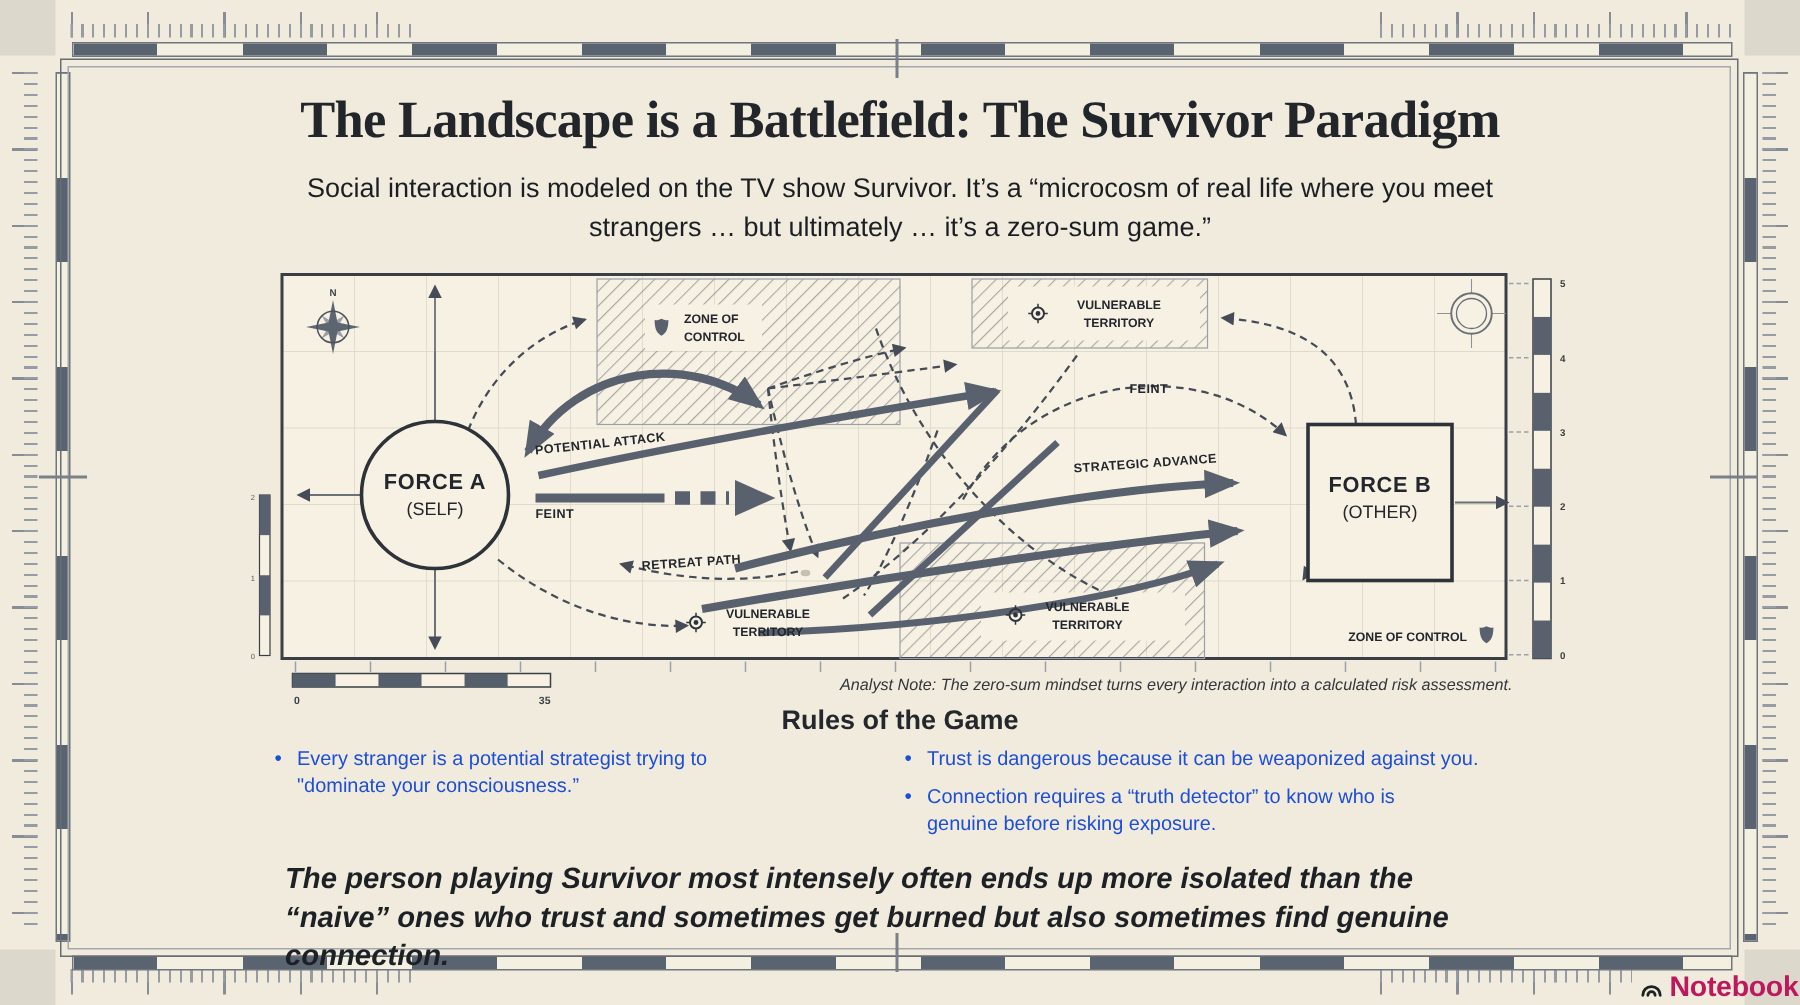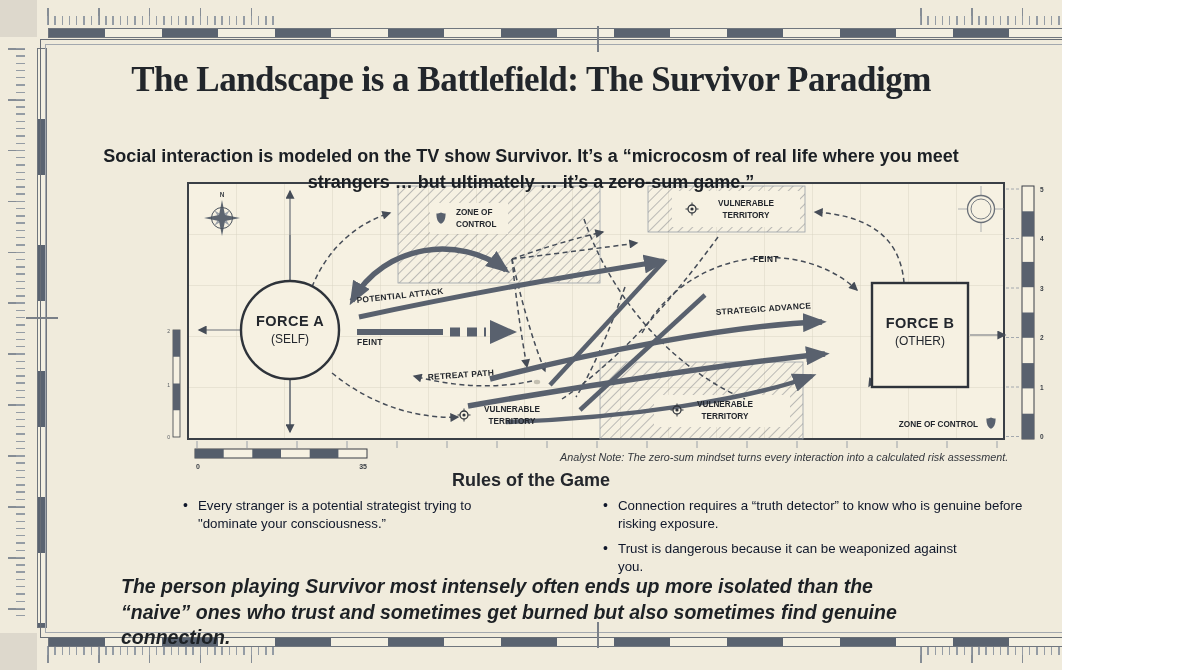--- a/index.html
+++ b/index.html
@@ -1,16 +1,16 @@
 <!DOCTYPE html>
 <html><head>
 <meta charset="utf-8">
 <style>
   html,body{margin:0;padding:0;}
-  .page{position:relative;width:1062px;height:670px;background:#f0ebdc;overflow:hidden;
+  .page{position:relative;width:1200px;height:670px;background:#f0ebdc;overflow:hidden;
         font-family:"Liberation Sans",sans-serif;color:#22262b;}
   .abs{position:absolute;}
   
   .corner{width:37px;height:37px;background:#c9c6bb;opacity:.5;}
   .frame-a{left:40px;top:39px;width:1117px;height:597px;border:1.5px solid #676d75;}
   .frame-b{left:45px;top:44px;width:1107px;height:587px;border:1px solid #a3a8ae;}
   .strip{border:1px solid #70767e;}
   .strip-top,.strip-bottom{left:48px;width:1105px;height:8px;
      background:repeating-linear-gradient(90deg,#5a6370 0 56px,#f3efe1 56px 113px);}
   .strip-top{top:28px;}
@@ -29,35 +29,35 @@
      background-image:repeating-linear-gradient(180deg,#959ca4 0 1.4px,transparent 1.4px 7.27px),
                       repeating-linear-gradient(180deg,#868d95 0 1.6px,transparent 1.6px 50.9px);
      background-size:9px 100%,17px 100%;}
   .ruler-left{left:8px;background-position:center right,center right;}
   .ruler-right{left:1175px;background-position:center left,center left;}
   .mark{background:#7a8088;}
   
   .title{top:60px;left:0;width:100%;text-align:center;font-family:"Liberation Serif",serif;
          font-weight:700;font-size:35px;letter-spacing:-.5px;color:#22262b;z-index:5;}
   .subtitle{top:113px;left:50%;transform:translateX(-50%);width:860px;text-align:center;
-         font-size:18px;line-height:1.42;font-weight:700;color:#1b1f24;z-index:5;margin-top:31px;}
+         font-size:18px;line-height:1.42;font-weight:400;color:#1b1f24;z-index:5;}
   
   .map-svg{left:160px;top:175px;z-index:2;pointer-events:none;}
   svg text{font-family:"Liberation Sans",sans-serif;}
   
   .analyst{top:451px;left:560px;width:520px;font-style:italic;
            font-size:10.8px;font-weight:500;color:#33373d;z-index:5;}
   .rules-title{top:470px;left:0;width:100%;text-align:center;font-size:18px;font-weight:600;
            color:#24272c;z-index:5;}
   .cols{top:497px;left:183px;width:860px;z-index:5;}
   .cols ul{list-style:none;margin:0;padding:0;position:absolute;top:0;}
   .col-l{left:0;width:350px;}
   .col-r{left:420px;width:436px;}
   .cols li{position:relative;padding-left:15px;margin-bottom:7px;font-size:13.3px;
-           line-height:1.35;font-weight:500;color:#0f172a;}
+           line-height:1.35;font-weight:500;color:#1d4ed8;}
   .cols li::before{content:"\2022";position:absolute;left:0;top:-1px;font-size:14px;}
   .col-l li:first-child{max-width:318px;}
   .col-r li:nth-child(2){max-width:352px;}
   .quote{top:574px;left:50%;transform:translateX(-50%);width:820px;
          font-size:19.5px;font-style:italic;font-weight:600;line-height:1.32;color:#1d2125;z-index:5;}
   .brand{top:648px;left:1093px;display:flex;align-items:center;gap:4px;z-index:6;}
   .brand-text{font-size:19px;font-weight:700;color:#be185d;letter-spacing:-.2px;}
 </style>
 </head>
 <body>
@@ -310,22 +310,22 @@
   </svg>
 
   <div class="abs analyst">Analyst Note: The zero-sum mindset turns every interaction into a calculated risk assessment.</div>
 
   <div class="abs rules-title">Rules of the Game</div>
   <div class="abs cols">
     <ul class="col-l">
       <li>Every stranger is a potential strategist trying to "dominate your consciousness.”</li>
     </ul>
     <ul class="col-r">
+      <li>Trust is dangerous because it can be weaponized against you.</li>
       <li>Connection requires a “truth detector” to know who is genuine before risking exposure.</li>
-      <li>Trust is dangerous because it can be weaponized against you.</li>
     </ul>
   </div>
 
   <div class="abs quote">The person playing Survivor most intensely often ends up more isolated than the “naive” ones who trust and sometimes get burned but also sometimes find genuine connection.</div>
 
   <div class="abs brand">
     <svg width="16" height="15" viewBox="0 0 16 15">
       <path d="M2.2,11.5 a5.8,5.8 0 0 1 11.6,0" fill="none" stroke="#1d2126" stroke-width="1.9" stroke-linecap="round"></path>
       <path d="M5.6,11.5 a2.4,2.4 0 0 1 4.8,0" fill="none" stroke="#1d2126" stroke-width="1.9" stroke-linecap="round"></path>
     </svg>

